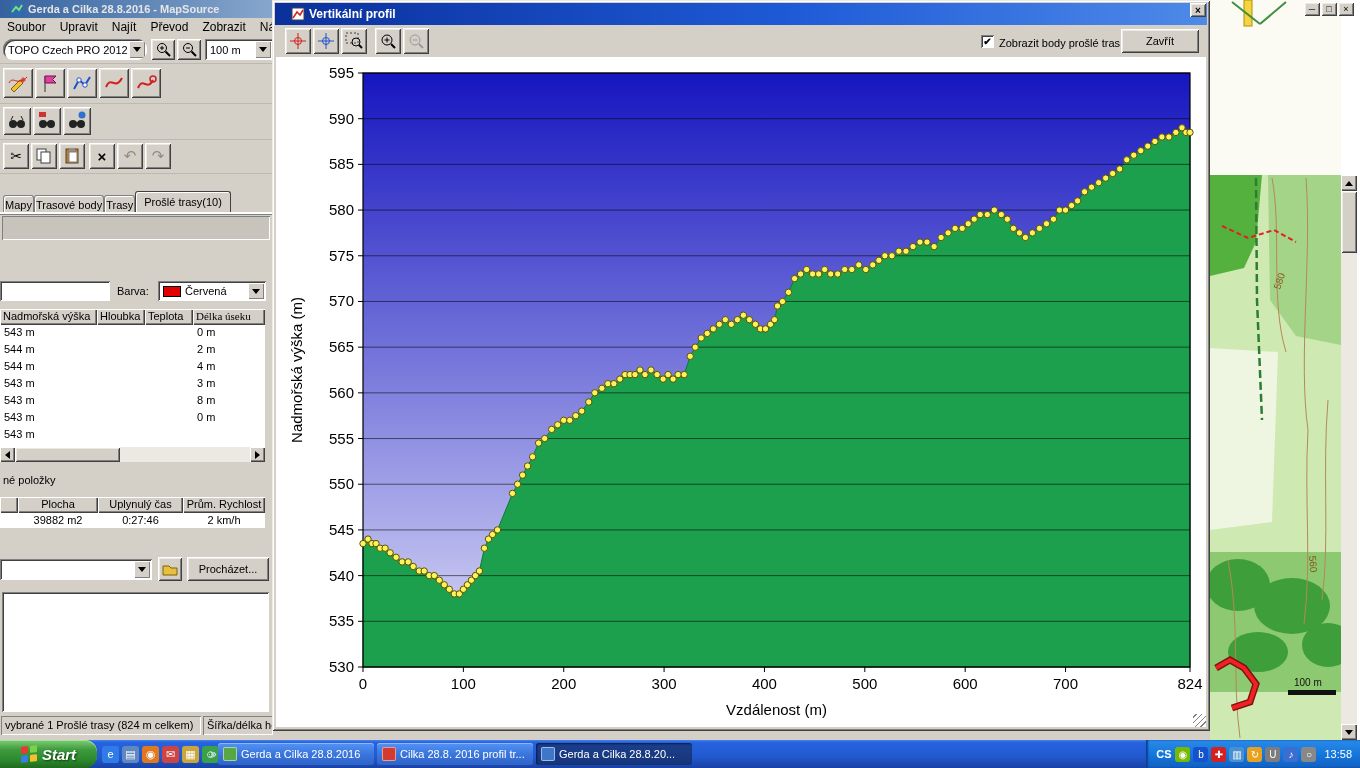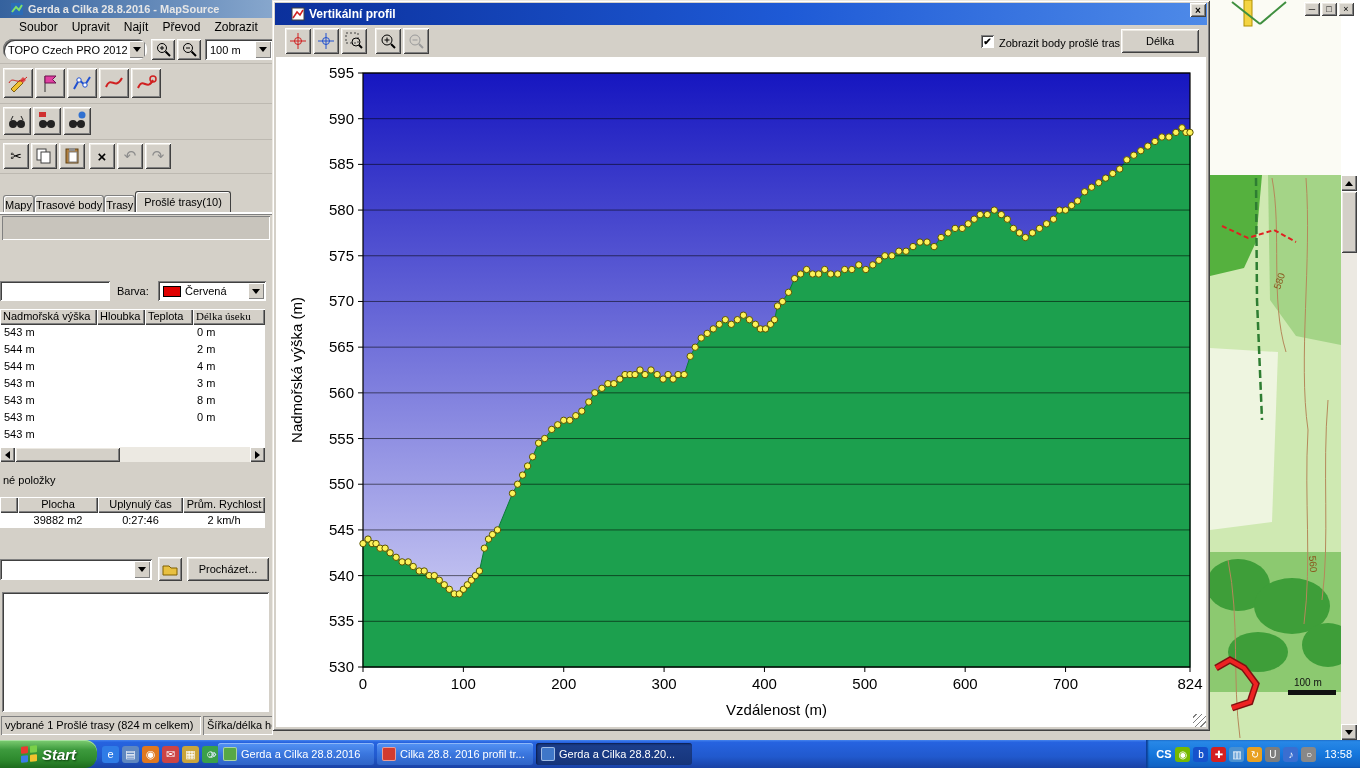--- a/index.html
+++ b/index.html
@@ -7,21 +7,21 @@
   body{position:relative;background:#d4d0c8;font-size:11px;color:#000;}
   .abs{position:absolute;}
   .raised{background:#d4d0c8;box-shadow:inset 1px 1px 0 #ffffff,inset -1px -1px 0 #404040,inset 2px 2px 0 #ece9e2,inset -2px -2px 0 #808080;}
   .raised-thin{background:#d4d0c8;box-shadow:inset 1px 1px 0 #ffffff,inset -1px -1px 0 #808080;}
   .sunken{background:#fff;box-shadow:inset 1px 1px 0 #808080,inset -1px -1px 0 #ffffff,inset 2px 2px 0 #404040;}
   .sunken-panel{background:#d4d0c8;box-shadow:inset 1px 1px 0 #808080,inset -1px -1px 0 #ffffff;}
   
   #main-window{position:absolute;left:0;top:0;width:273px;height:740px;background:#d4d0c8;}
   #statusbar-bg{position:absolute;left:0;top:712px;width:1360px;height:28px;background:#d4d0c8;}
   #main-titlebar{position:absolute;left:0;top:0;width:273px;height:18px;background:linear-gradient(90deg,#35629e,#87a7cd);display:flex;align-items:center;gap:4px;padding-left:10px;color:#e6e6e6;font-weight:bold;font-size:11px;white-space:nowrap;overflow:hidden;}
-  #menu-bar{position:absolute;left:12px;top:18px;width:273px;height:18px;background:#d4d0c8;display:flex;align-items:center;overflow:hidden;}
+  #menu-bar{position:absolute;left:0;top:18px;width:273px;height:18px;background:#d4d0c8;display:flex;align-items:center;overflow:hidden;}
   .menu-item{padding:2px 7px;font-size:12px;white-space:nowrap;}
   .toolbar{position:absolute;left:0;background:#d4d0c8;border-bottom:1px solid #bdb9b1;}
   .tbtn{position:absolute;display:flex;align-items:center;justify-content:center;cursor:default;}
   .combo{position:absolute;background:#fff;box-shadow:inset 1px 1px 0 #808080,inset -1px -1px 0 #fff,inset 2px 2px 0 #404040;display:flex;align-items:center;padding-left:5px;font-size:11px;white-space:nowrap;overflow:hidden;}
   .combo-arrow{position:absolute;right:2px;top:2px;bottom:2px;width:16px;display:flex;align-items:center;justify-content:center;}
   .tri-down{width:0;height:0;border-left:4px solid transparent;border-right:4px solid transparent;border-top:5px solid #000;}
   #tab-strip{position:absolute;left:3px;top:190px;width:270px;height:22px;display:flex;align-items:flex-end;}
   .tab{padding:3px 1px 2px;background:#d4d0c8;border:1px solid #808080;border-bottom:none;border-top-left-radius:3px;border-top-right-radius:3px;box-shadow:inset 1px 1px 0 #fff;font-size:11px;position:relative;top:1px;white-space:nowrap;}
   .tab.active{padding:4px 8px 4px;top:0;z-index:3;border-color:#404040;background:#d4d0c8;}
   #tab-divider{position:absolute;left:0;top:212px;width:273px;height:2px;background:#fff;box-shadow:0 1px 0 #808080;}
@@ -399,21 +399,21 @@
       <svg width="18" height="18">
           <circle cx="8" cy="8" r="5" fill="none" stroke="#9a9a9a"></circle>
           <line x1="12" y1="12" x2="16" y2="16" stroke="#9a9a9a" stroke-width="2"></line>
           <line x1="5.5" y1="8" x2="10.5" y2="8" stroke="#9a9a9a"></line>
         </svg>
     </div>
     <div class="cb-box" style="left:706px;top:10px;">
         <span id="cb-mark">✔</span>
       </div>
     <span class="abs" style="left:724px;top:12px;">Zobrazit body prošlé tras</span>
-    <div class="btn abs" style="left:846px;top:4px;width:78px;height:24px;">Délka</div>
+    <div class="btn abs" style="left:846px;top:4px;width:78px;height:24px;">Zavřít</div>
   </div>
 
   <div id="dlg-chart-area">
     <svg id="profile-svg" width="930" height="670">
         <defs>
           <linearGradient id="skyg" x1="0" y1="0" x2="0" y2="1">
             <stop offset="0" stop-color="#1616c0"></stop>
             <stop offset="1" stop-color="#dcdcf8"></stop>
           </linearGradient>
         </defs>

